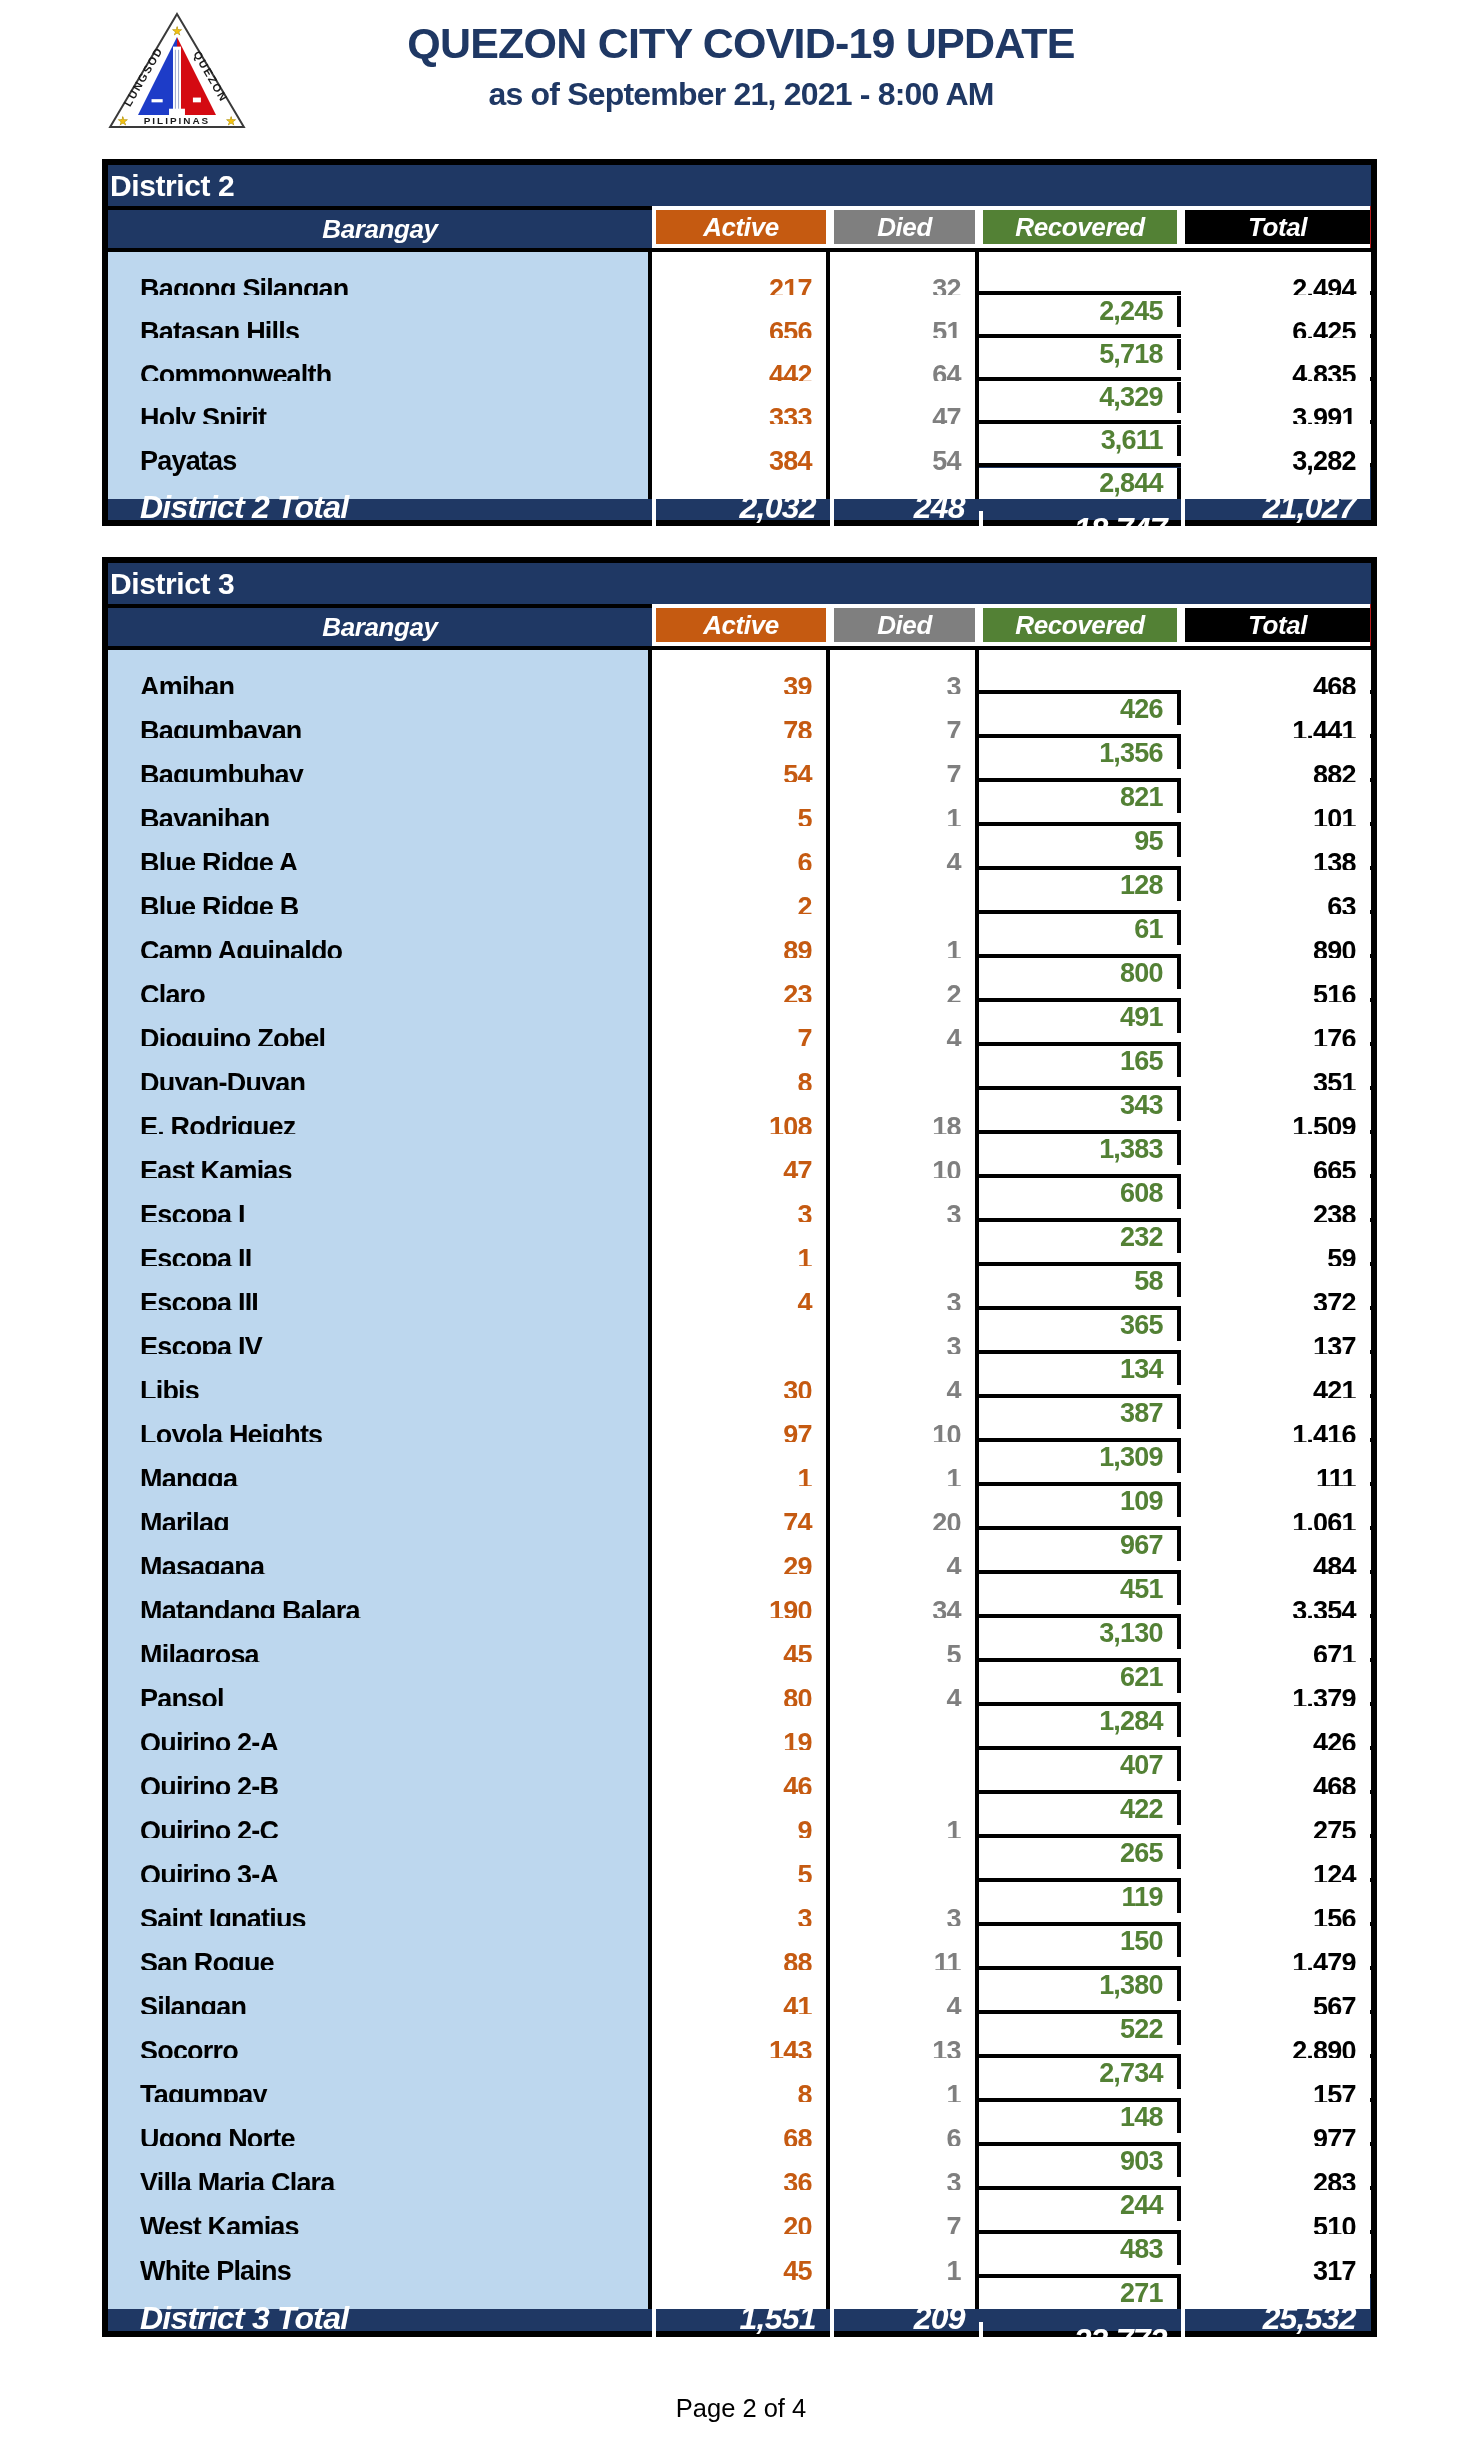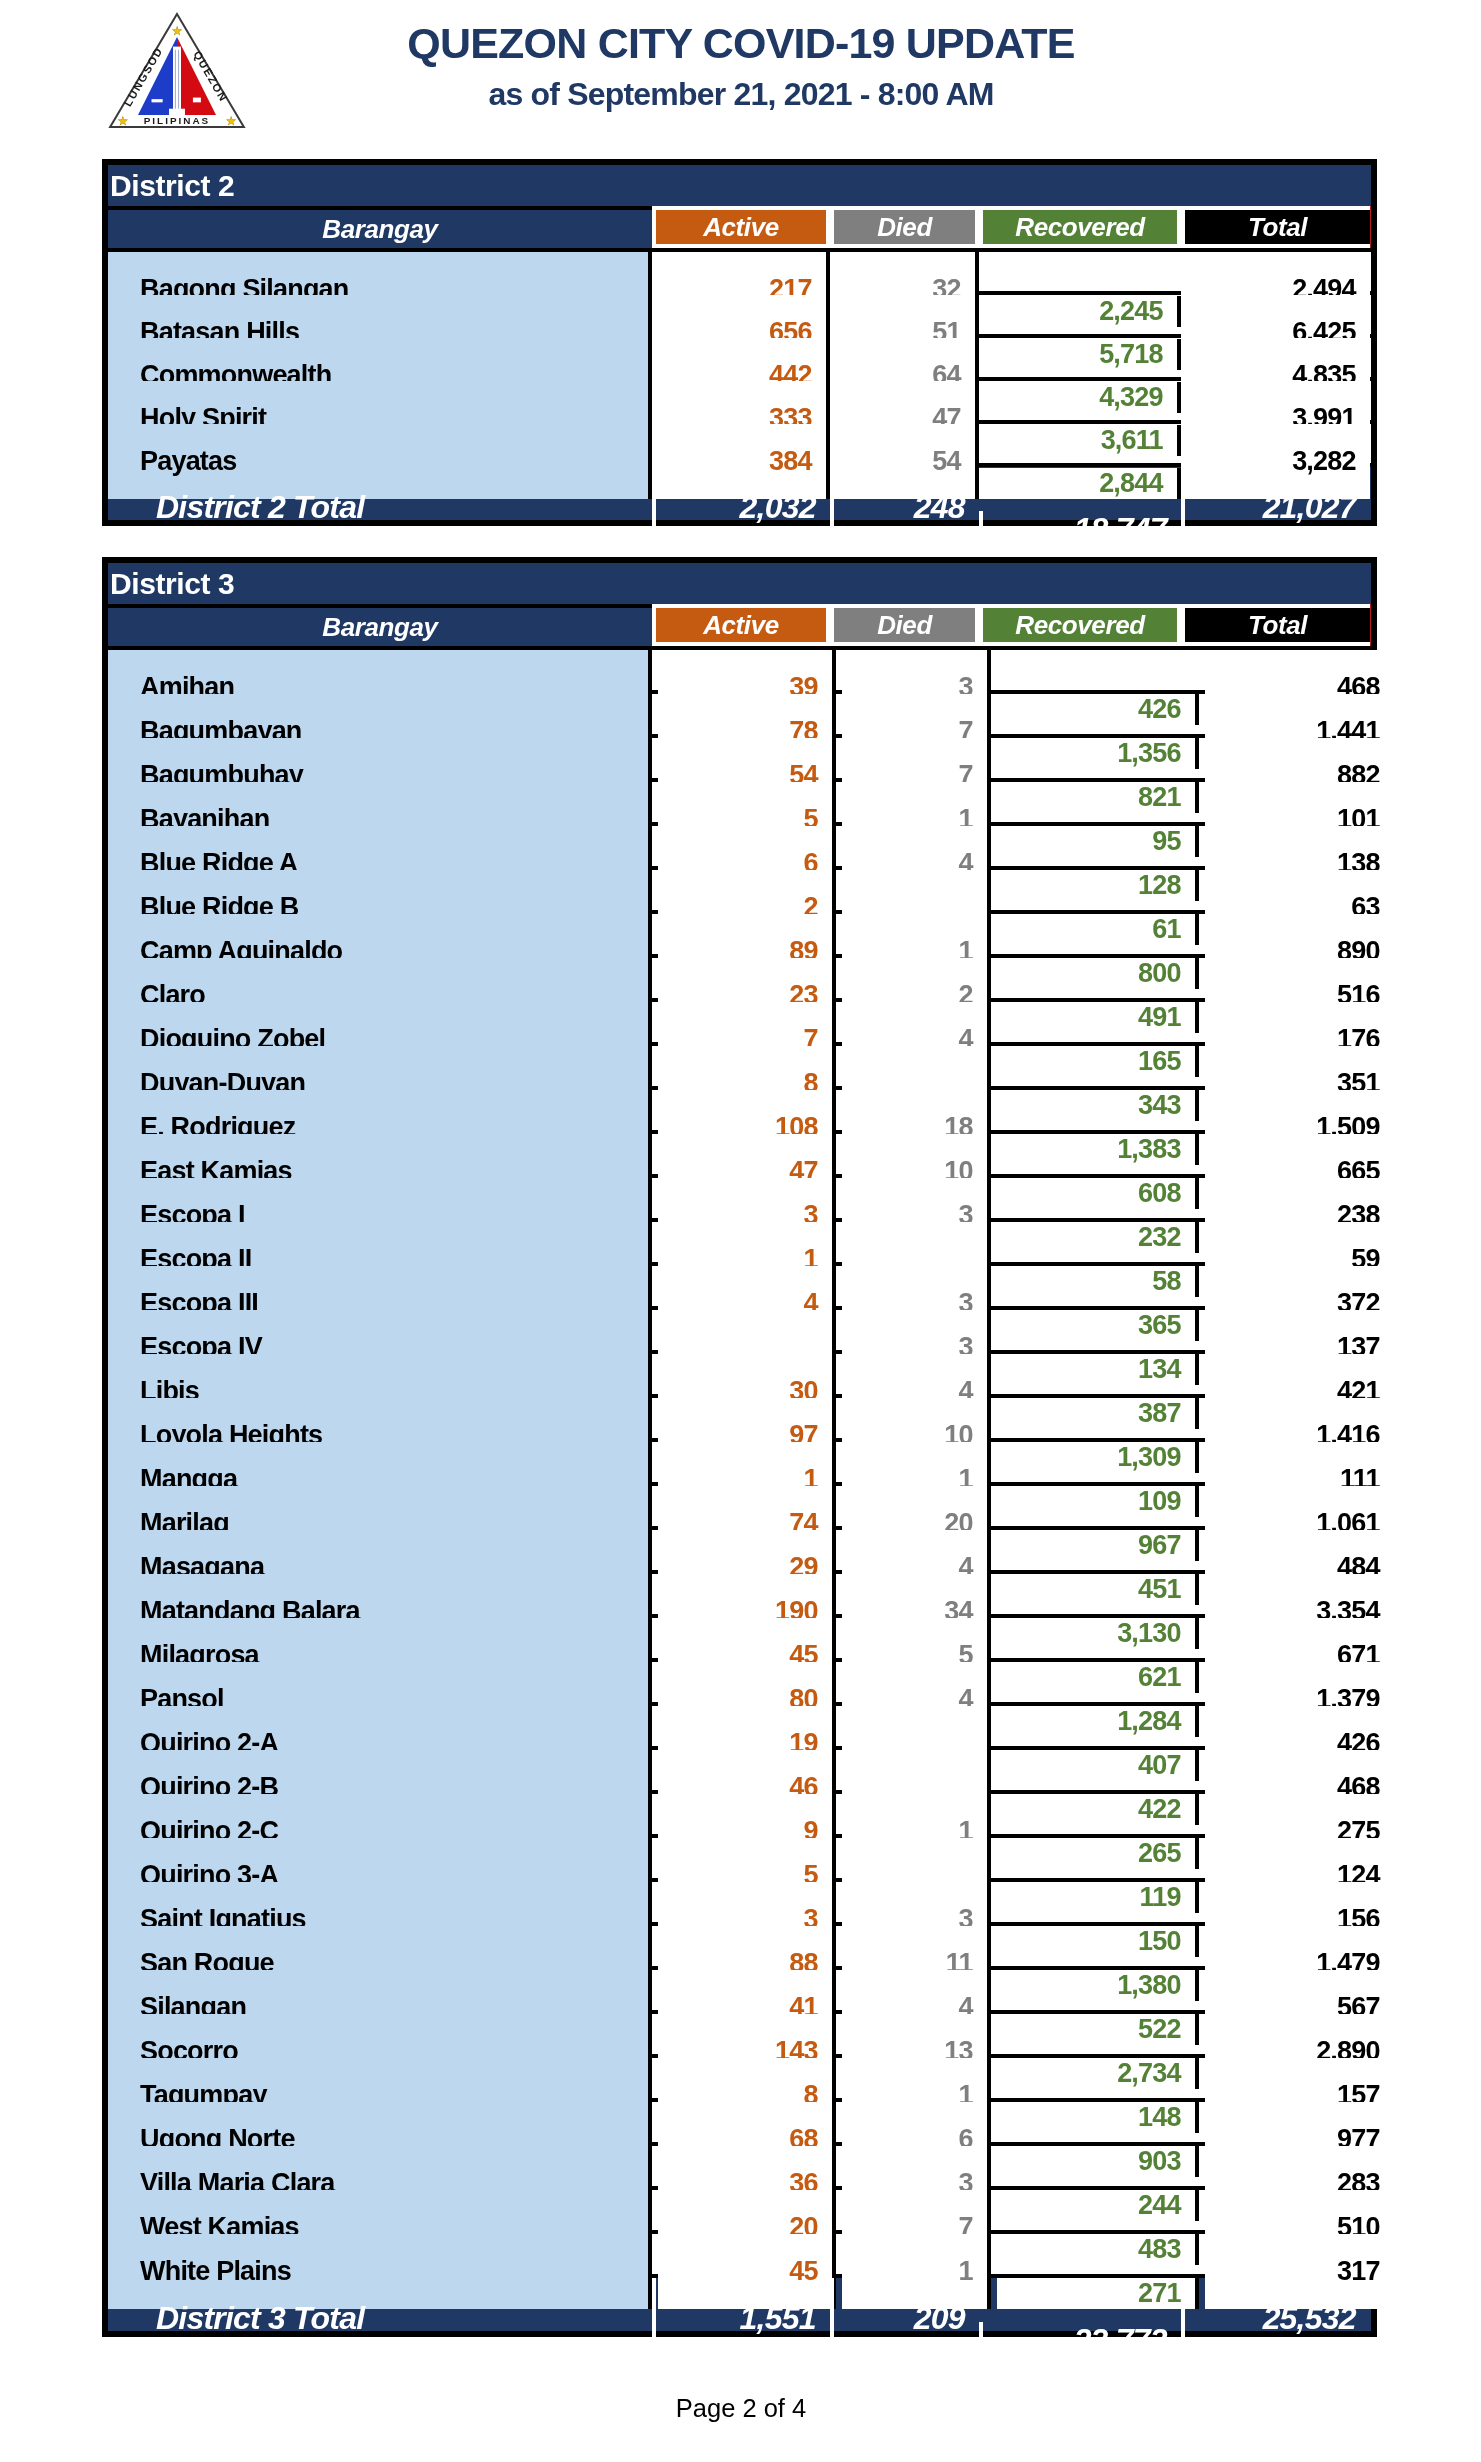--- a/index.html
+++ b/index.html
@@ -28,32 +28,32 @@
   .hc { display:flex; align-items:center; justify-content:center;
         font-style:italic; font-weight:bold; font-size:26px; color:#fff; letter-spacing:-0.4px; }
   .hc.h0 { background:#1F3864; border-top:4px solid #000; }
   .hc.h1 { background:#C55A11; border:4px solid #fff; }
   .hc.h2 { background:#7F7F7F; border:4px solid #fff; }
   .hc.h3 { background:#538135; border:4px solid #fff; }
   .hc.h4 { background:#000000; border:4px solid #fff; border-right:none; }
 
   .row { border-bottom:4px solid #000; }
   .tbl-d2 .row { height:43px;text-align:center; }
-  .tbl-d3 .row { height:44px;gap:6px; }
+  .tbl-d3 .row { height:44px; }
   .cell { display:flex; align-items:center; font-weight:bold; font-size:27px; letter-spacing:-0.8px; }
   .cell.c0 { background:#BDD7EE; color:#000; padding-left:32px; border-right:4px solid #000; }
   .cell.c1, .cell.c2, .cell.c3, .cell.c4 { justify-content:flex-end; padding-right:14.3px; background:#fff; }
   .cell.c1 { color:#C55A11; border-right:4px solid #000; }
   .cell.c2 { color:#7F7F7F; border-right:4px solid #000; }
   .cell.c3 { color:#538135; border-right:4px solid #000;margin-top:44px; }
   .cell.c4 { color:#000000; }
 
   .totalrow { height:53px; background:#1F3864; }
   .totalrow .cell { background:transparent; color:#fff; font-style:italic; font-size:32px; border-right:none; }
-  .totalrow .cell.c0 { padding-left:48px; }
+  .totalrow .cell.c0 { padding-left:32px; }
   .totalrow .cell.c1, .totalrow .cell.c2, .totalrow .cell.c3, .totalrow .cell.c4 { border-left:4.8px solid #fff; }
 
   
   .footer { position:absolute; left:0; right:0; top:2394px; text-align:center;
             font-size:25.5px; color:#000; }
 </style>
 </head>
 <body>
 
 <div class="page">

